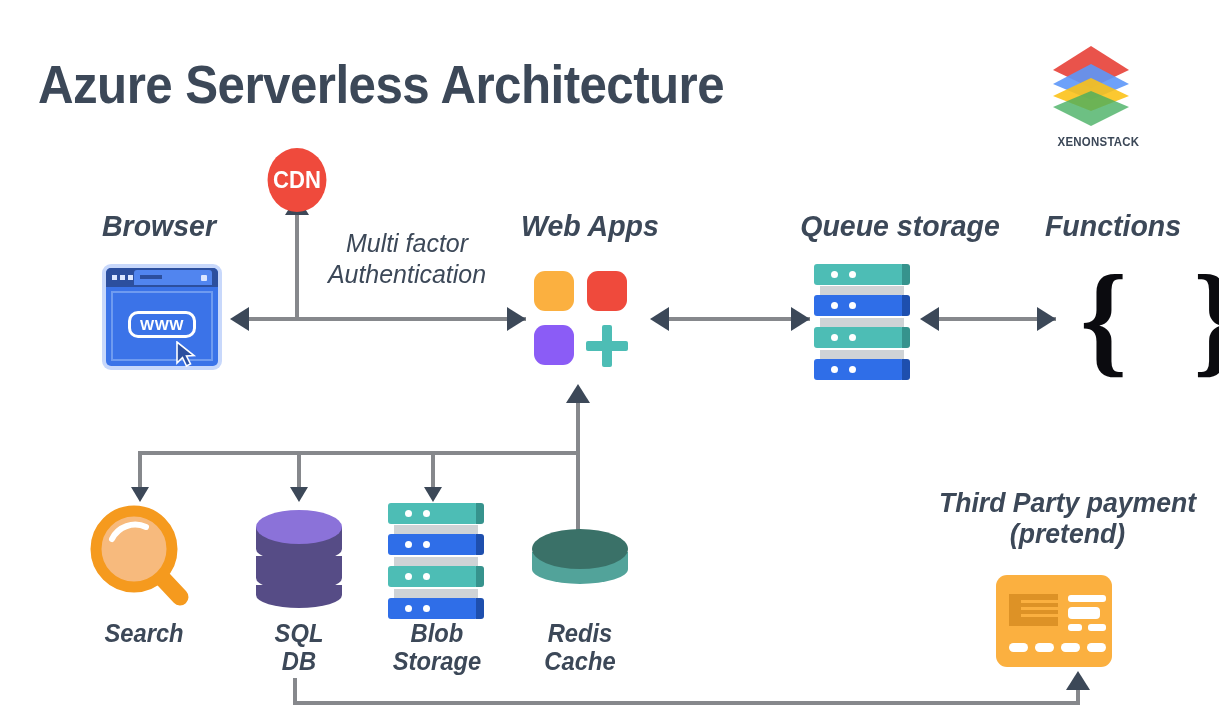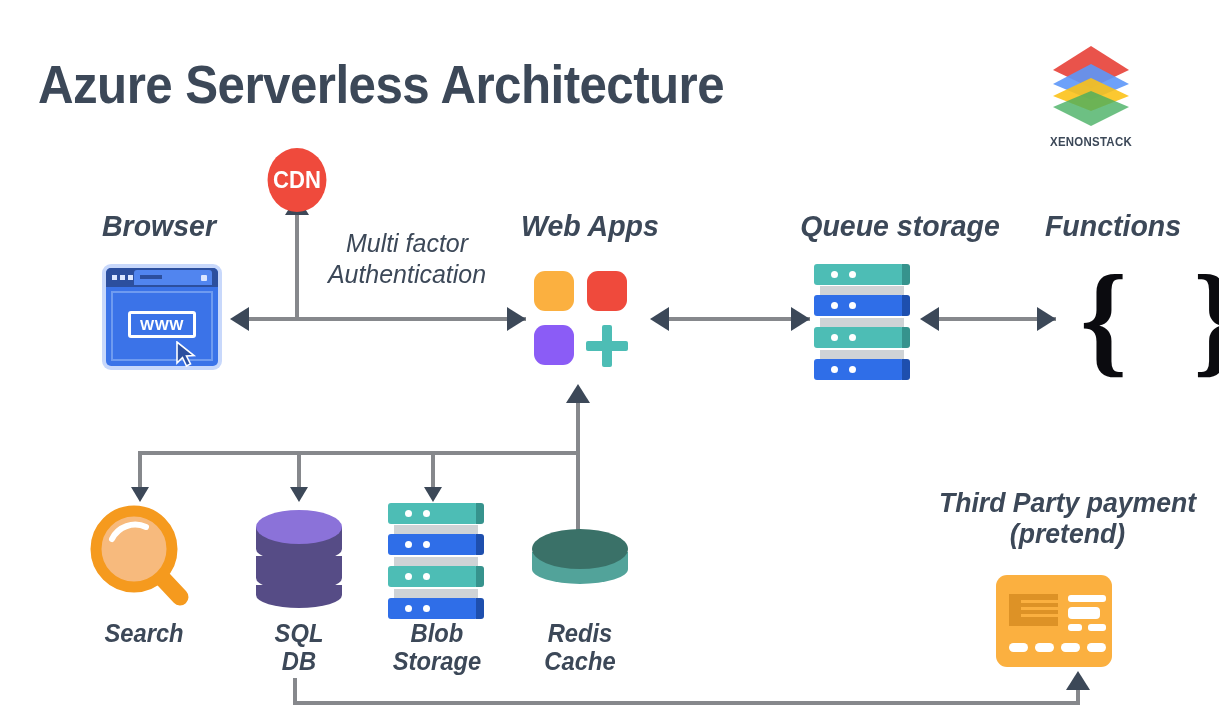--- a/index.html
+++ b/index.html
@@ -24,21 +24,21 @@
     font-weight: bold;
     font-size: 53px;
     letter-spacing: -0.6px;
     color: #3c4858;
     transform: scaleX(0.93);
     transform-origin: left center;
     white-space: nowrap;
   }
 
   
-  .brand { position: absolute; left: 1036px; top: 28px; width: 110px; text-align: center; }
+  .brand { position: absolute; left: 1036px; top: 28px; width: 110px; text-align: right; }
   .brand-mark { position: relative; width: 80px; height: 86px; margin: 0 auto; }
   .brand-word {
     margin-top: 4px;
     font-family: "Liberation Sans", sans-serif;
     font-weight: bold;
     font-size: 13px;
     letter-spacing: 0.3px;
     color: #3c4858;
     transform: scaleX(0.88);
   }
@@ -78,21 +78,21 @@
   .browser { width: 112px; height: 98px; border-radius: 5px; background: #3b73e8; box-shadow: 0 0 0 4px #c8d8fb; }
   .browser-bar { height: 19px; background: #2c4f9e; border-radius: 5px 5px 0 0; position: relative; }
   .browser-dots { position: absolute; left: 6px; top: 7px; display: flex; gap: 3px; }
   .browser-dots i { width: 5px; height: 5px; background: #dbe6ff; display: block; }
   .browser-tab { position: absolute; left: 28px; top: 2px; width: 78px; height: 15px; background: #5185ef; border-radius: 3px 3px 0 0; }
   .browser-tab::before { content:""; position:absolute; left:6px; top:5px; width:22px; height:4px; background:#2c4f9e; }
   .browser-tab::after { content:""; position:absolute; right:5px; top:5px; width:6px; height:6px; background:#dbe6ff; border-radius:1px; }
   .browser-body { position: absolute; left: 5px; top: 23px; right: 5px; bottom: 5px; border: 2px solid #6f9bf0; }
   .www {
     position: absolute; left: 50%; top: 18px; transform: translateX(-50%);
-    padding: 3px 9px; border: 3px solid #ffffff; border-radius: 3px;
+    padding: 3px 9px; border: 3px solid #ffffff; border-radius: 10px;
     color: #ffffff; font-family: "Liberation Sans", sans-serif;
     font-weight: bold; font-size: 15px; letter-spacing: 0.5px; line-height: 1;
   }
   .cursor { position: absolute; left: 62px; top: 48px; }
 
   
   .cdn {
     width: 64px; height: 64px; border-radius: 50%;
     background: #ef4a3c; color: #fff;
     font-family: "Liberation Sans", sans-serif;

